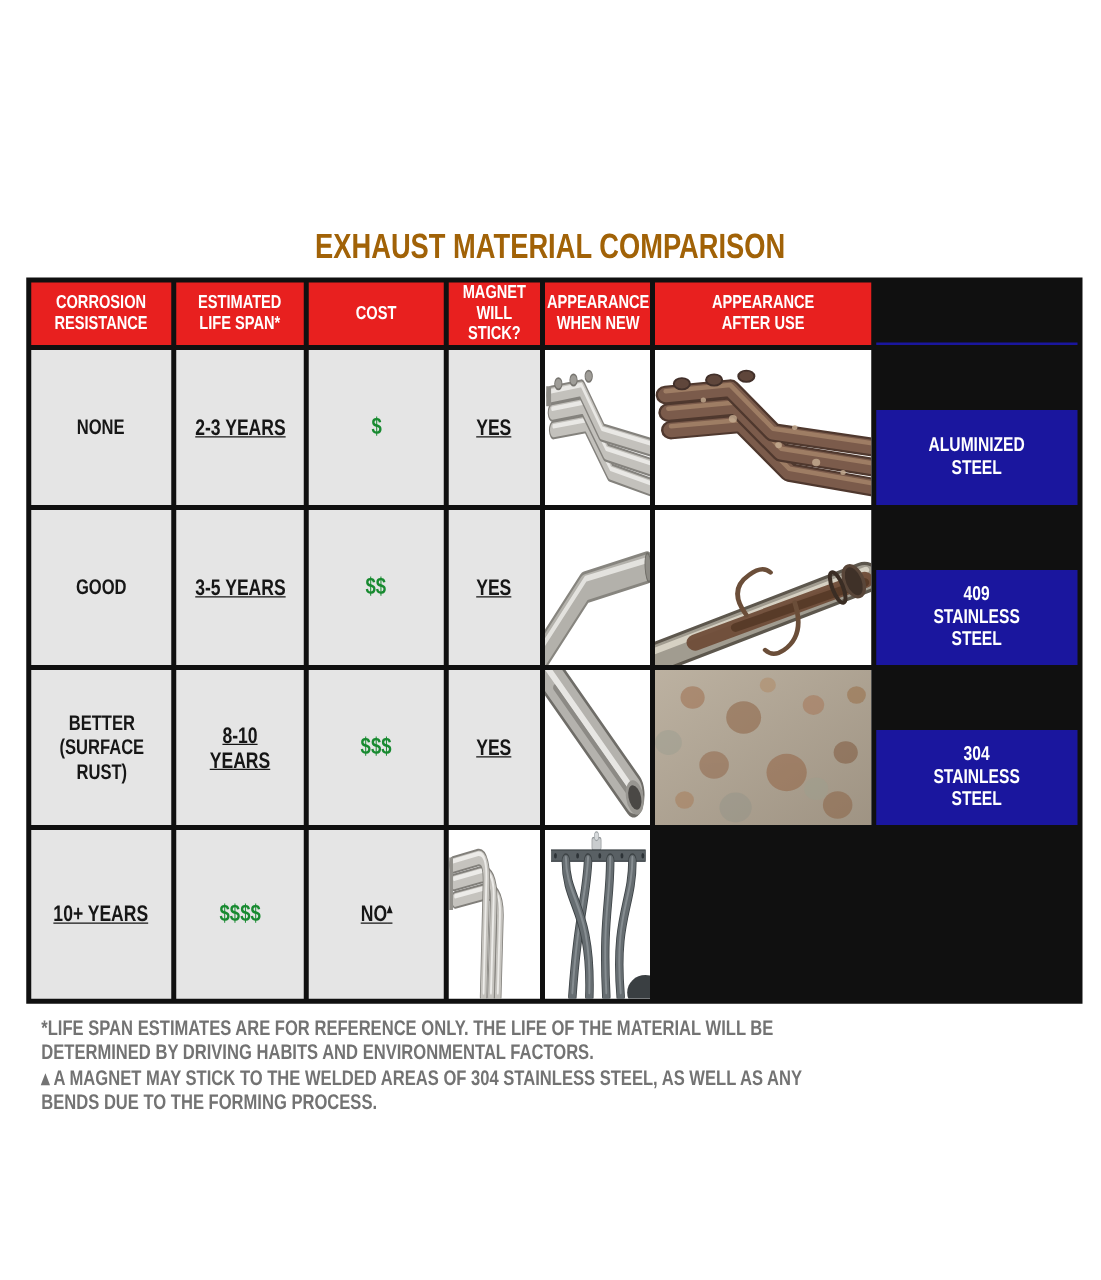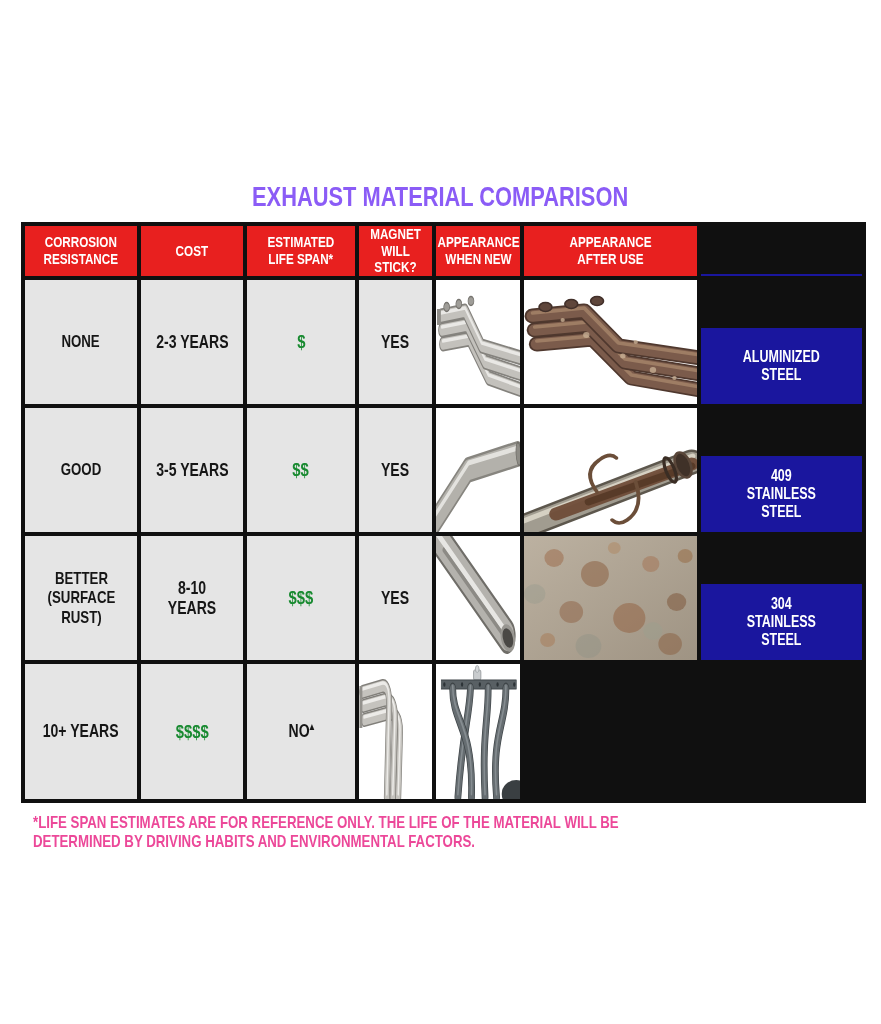--- a/index.html
+++ b/index.html
@@ -2,62 +2,62 @@
 <html><head>
 <meta charset="utf-8">
 <style>
   html,body { margin:0; padding:0; background:#ffffff; }
   .page {
     position:relative; width:881px; height:1024px; background:#ffffff;
     font-family:"Liberation Sans", sans-serif; overflow:hidden;
   }
   .title {
     position:absolute; top:181px; left:0; width:881px; text-align:center;
-    font-size:28px; font-weight:700; color:#8b5cf6; white-space:nowrap;
+    font-size:28px; font-weight:700; color:#a16207; white-space:nowrap;
   }
   .cond { display:inline-block; transform:scaleX(.78); transform-origin:center; white-space:pre-line; line-height:1.12; font-weight:700; }
   .cond-l { transform-origin:left center; }
   .grid {
     position:absolute; left:21px; top:222px; width:845px; height:581px;
     background:#101010; display:grid; box-sizing:border-box;
     grid-template-columns:112px 102px 108px 73px 84px 173px 161px;
     grid-template-rows:50px 124px 124px 124px 135px;
     gap:4px; padding:4px;
   }
   .cell { display:flex; align-items:center; justify-content:center; text-align:center; background:#e5e5e5; overflow:hidden; }
   .hdr  { background:#e8201f; color:#ffffff; font-size:15px; }
   .mat  { background:#1a169e; color:#ffffff; font-size:16px;margin-top:48px; }
-  .val  { font-size:18px; color:#161616; }
+  .val  { font-size:18px; color:#161616;text-decoration:underline; }
   .corr { font-size:17px; color:#161616; }
   .cost { font-size:19px; color:#188a30; }
   .photo { background:#ffffff; }
   .photo svg { display:block; width:100%; height:100%; }
   sup.mark { font-size:11px; line-height:0; vertical-align:super; }
-  .footnotes { position:absolute; left:33px; top:813px; width:830px; color:#ec4899; }
+  .footnotes { position:absolute; left:33px; top:813px; width:830px; color:#737373; }
   .fn { font-size:17px; font-weight:700; line-height:23px; white-space:nowrap; }
 </style>
 </head>
 <body>
 
 <div class="page">
 
   <div class="title"><span class="cond">EXHAUST MATERIAL COMPARISON</span></div>
 
   <div class="grid">
 
     <div class="cell hdr">
         <span class="cond">CORROSION
 RESISTANCE</span>
       </div>
     <div class="cell hdr">
-        <span class="cond">COST</span>
-      </div>
-    <div class="cell hdr">
         <span class="cond">ESTIMATED
 LIFE SPAN*</span>
+      </div>
+    <div class="cell hdr">
+        <span class="cond">COST</span>
       </div>
     <div class="cell hdr">
         <span class="cond">MAGNET
 WILL STICK?</span>
       </div>
     <div class="cell hdr">
         <span class="cond">APPEARANCE
 WHEN NEW</span>
       </div>
     <div class="cell hdr">
@@ -289,15 +289,16 @@
           <path d="M32,22 C32,55 72,61 68,130" stroke="#868d91" stroke-width="3"></path>
         </g>
         <ellipse cx="154" cy="130" rx="28" ry="14" fill="#3a3f42"></ellipse>
       </svg>
     </div>
 
   </div>
 
   <div class="footnotes">
     <div class="fn"><span class="cond cond-l">*LIFE SPAN ESTIMATES ARE FOR REFERENCE ONLY. THE LIFE OF THE MATERIAL WILL BE DETERMINED BY DRIVING HABITS AND ENVIRONMENTAL FACTORS.</span></div>
+    <div class="fn"><span class="cond cond-l">▴ A MAGNET MAY STICK TO THE WELDED AREAS OF 304 STAINLESS STEEL, AS WELL AS ANY BENDS DUE TO THE FORMING PROCESS.</span></div>
   </div>
 
 </div>
 
 </body></html>

